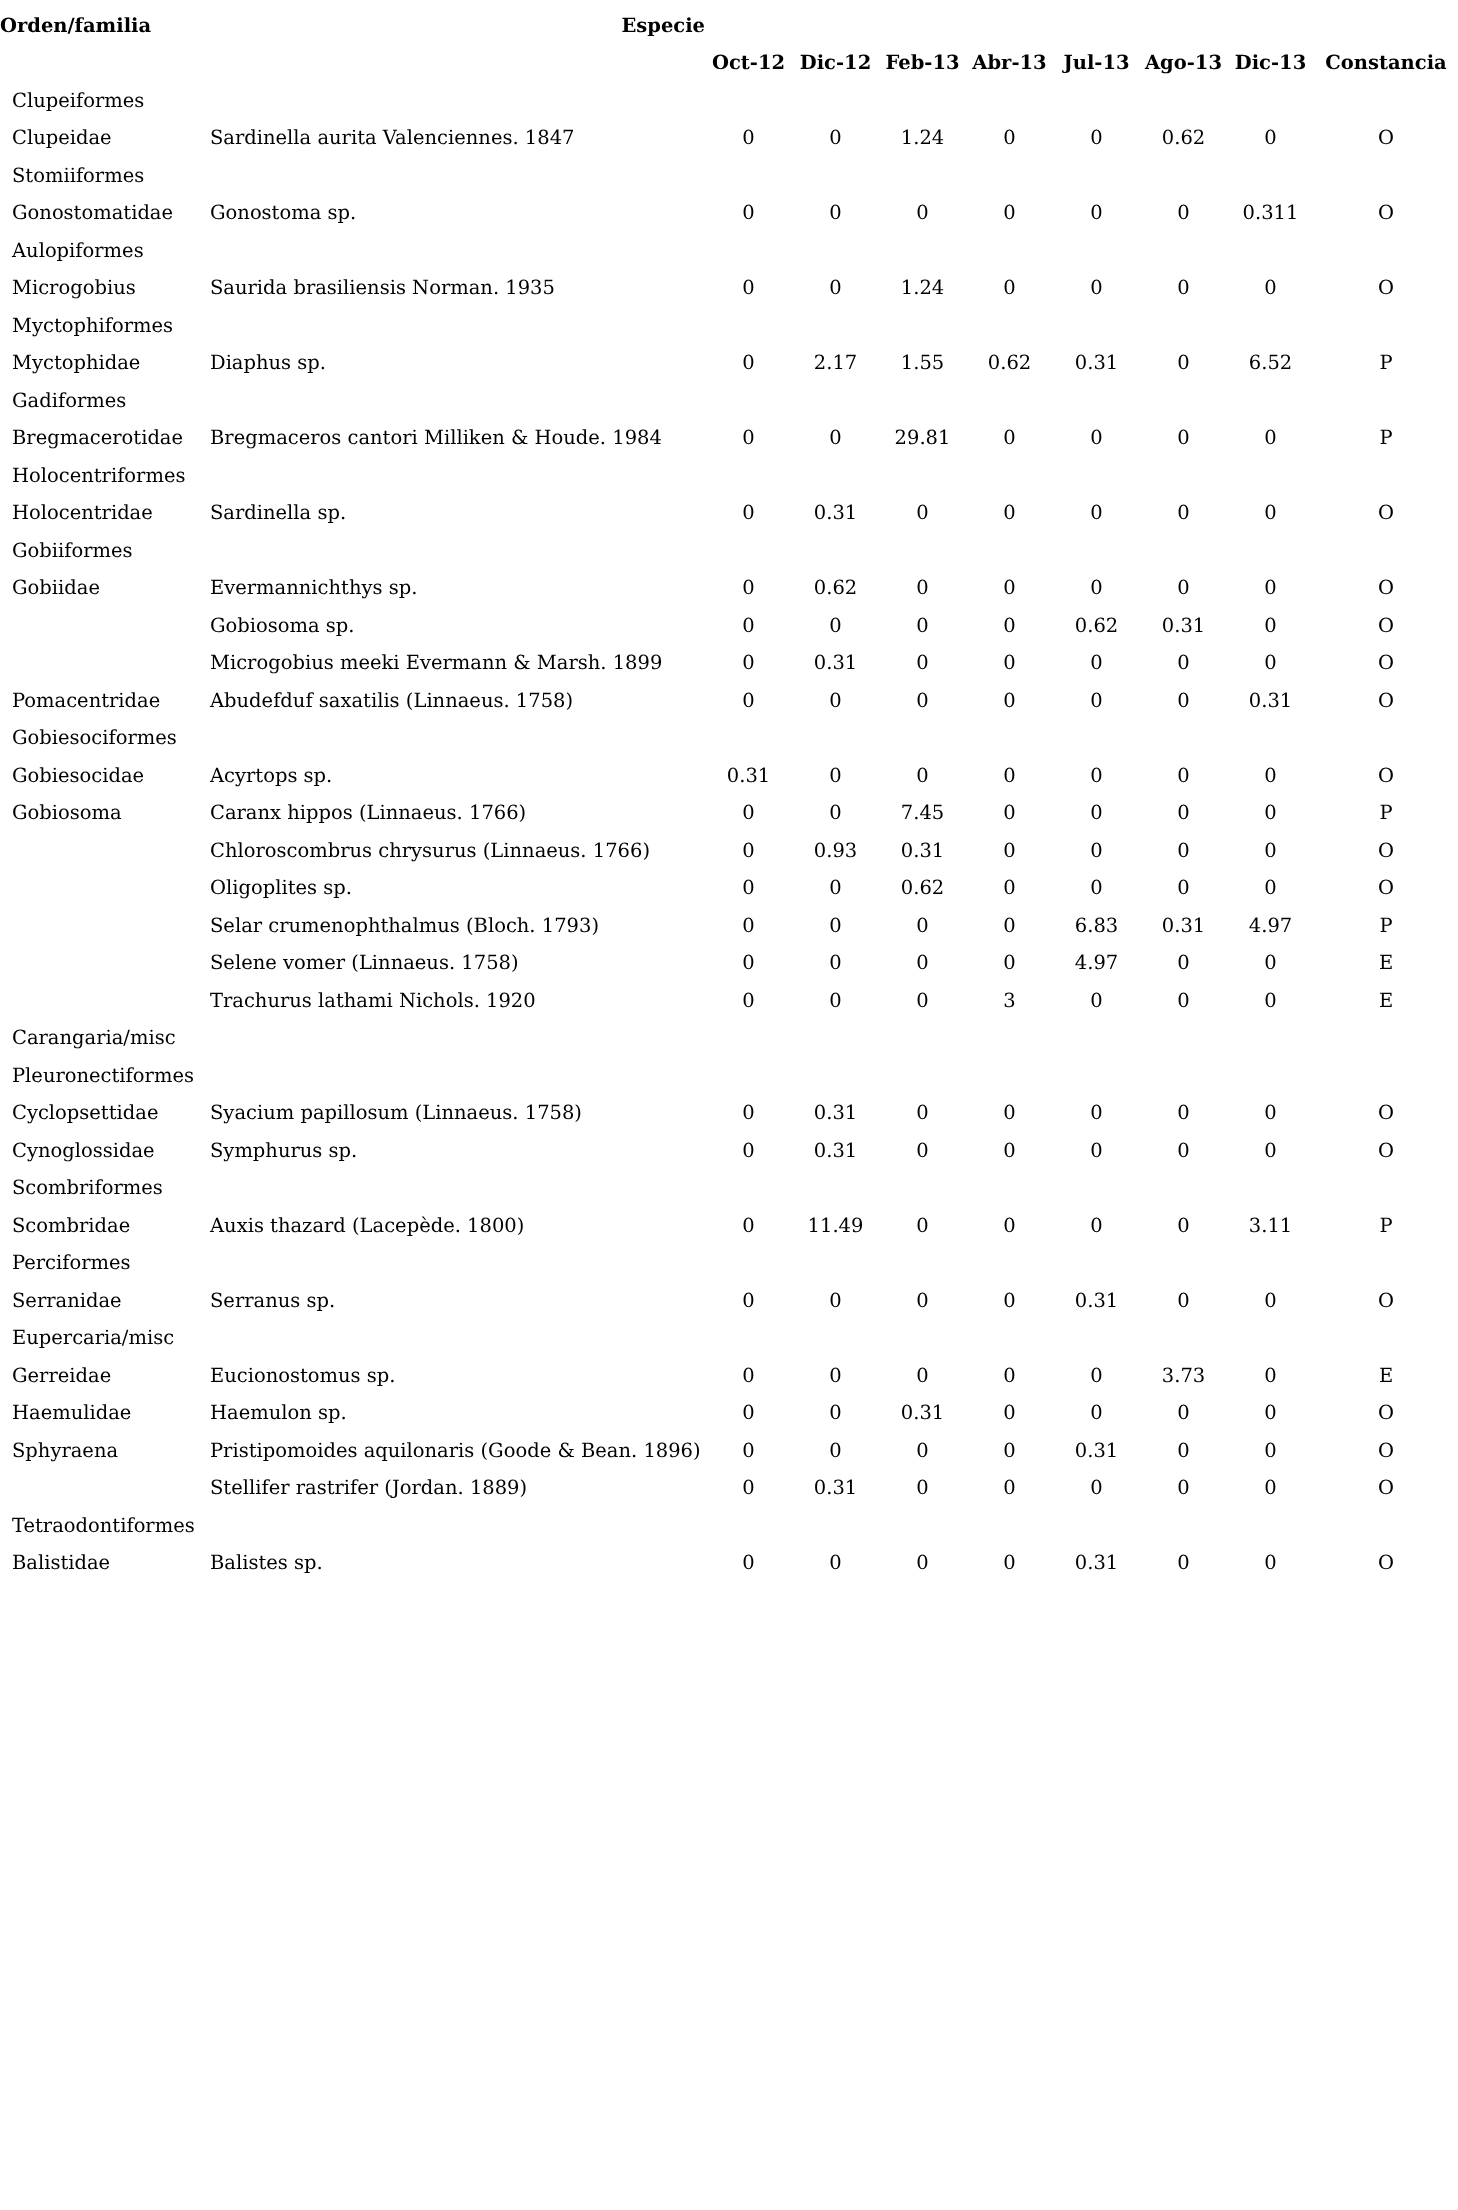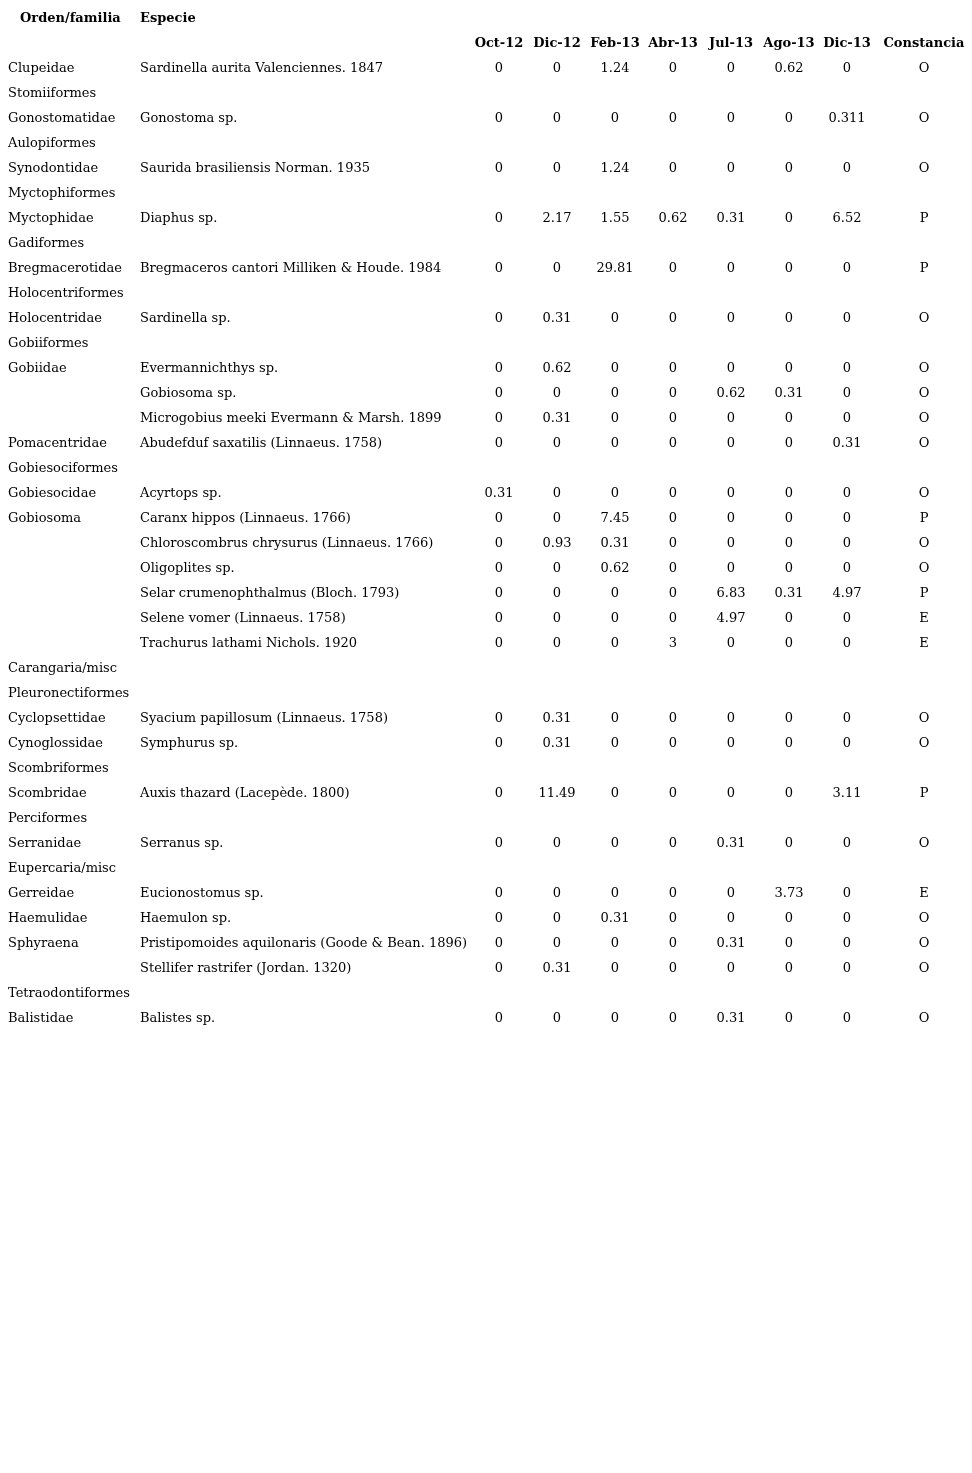--- a/index.html
+++ b/index.html
@@ -29,22 +29,22 @@
     padding: 0;
     height: 25px;
     font-size: 13px;
     font-weight: normal;
     vertical-align: middle;
     white-space: nowrap;
     overflow: visible;
     text-align: left;
   }
   th { font-weight: bold; }
-  .h-orden   { padding-left: 20px; }
-  .h-especie { text-align: left; }
+  .h-orden   { }
+  .h-especie { text-align: right; }
   .num       { text-align: center; }
   .familia-cell { padding-left: 8px; }
   .order-cell   { padding-left: 8px; }
 </style>
 </head>
 <body>
 
 <table class="species-table">
   <colgroup>
     <col class="c-familia">
@@ -72,20 +72,23 @@
       <th class="num">Feb-13</th>
       <th class="num">Abr-13</th>
       <th class="num">Jul-13</th>
       <th class="num">Ago-13</th>
       <th class="num">Dic-13</th>
       <th class="num">Constancia</th>
     </tr>
   </thead>
   <tbody>
       <tr>
+    <td class="order-cell" colspan="10">Clupeiformes</td>
+  </tr>
+      <tr>
     <td class="familia-cell">Clupeidae</td>
     <td>Sardinella aurita Valenciennes. 1847</td>
     <td class="num">0</td>
     <td class="num">0</td>
     <td class="num">1.24</td>
     <td class="num">0</td>
     <td class="num">0</td>
     <td class="num">0.62</td>
     <td class="num">0</td>
     <td class="num">O</td>
@@ -102,21 +105,21 @@
     <td class="num">0</td>
     <td class="num">0</td>
     <td class="num">0</td>
     <td class="num">0.311</td>
     <td class="num">O</td>
   </tr>
       <tr>
     <td class="order-cell" colspan="10">Aulopiformes</td>
   </tr>
       <tr>
-    <td class="familia-cell">Synodontidae</td>
+    <td class="familia-cell">Microgobius</td>
     <td>Saurida brasiliensis Norman. 1935</td>
     <td class="num">0</td>
     <td class="num">0</td>
     <td class="num">1.24</td>
     <td class="num">0</td>
     <td class="num">0</td>
     <td class="num">0</td>
     <td class="num">0</td>
     <td class="num">O</td>
   </tr>
@@ -397,21 +400,21 @@
     <td class="num">0</td>
     <td class="num">0</td>
     <td class="num">0</td>
     <td class="num">0.31</td>
     <td class="num">0</td>
     <td class="num">0</td>
     <td class="num">O</td>
   </tr>
       <tr>
     <td class="familia-cell"></td>
-    <td>Stellifer rastrifer (Jordan. 1320)</td>
+    <td>Stellifer rastrifer (Jordan. 1889)</td>
     <td class="num">0</td>
     <td class="num">0.31</td>
     <td class="num">0</td>
     <td class="num">0</td>
     <td class="num">0</td>
     <td class="num">0</td>
     <td class="num">0</td>
     <td class="num">O</td>
   </tr>
       <tr>

